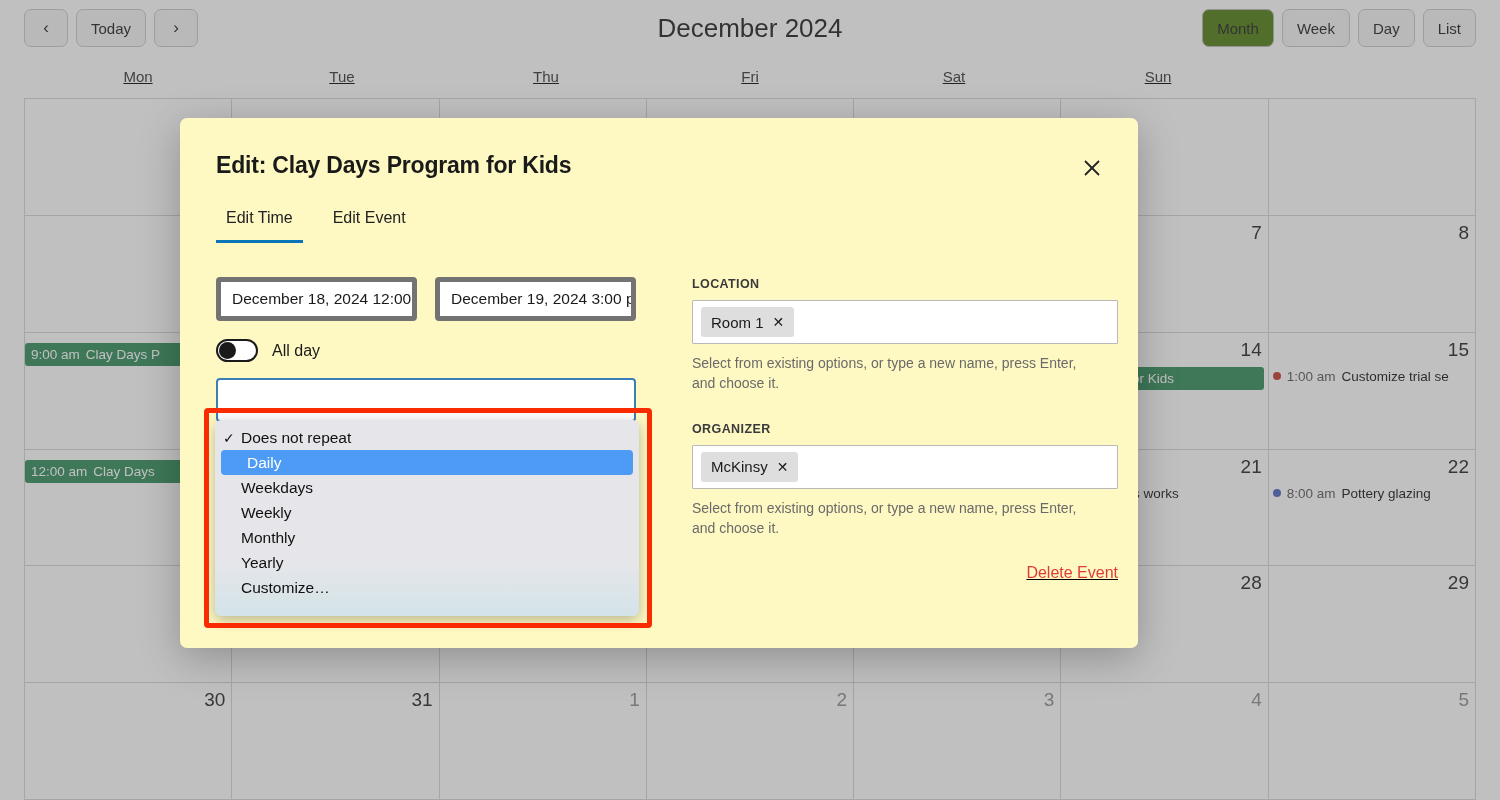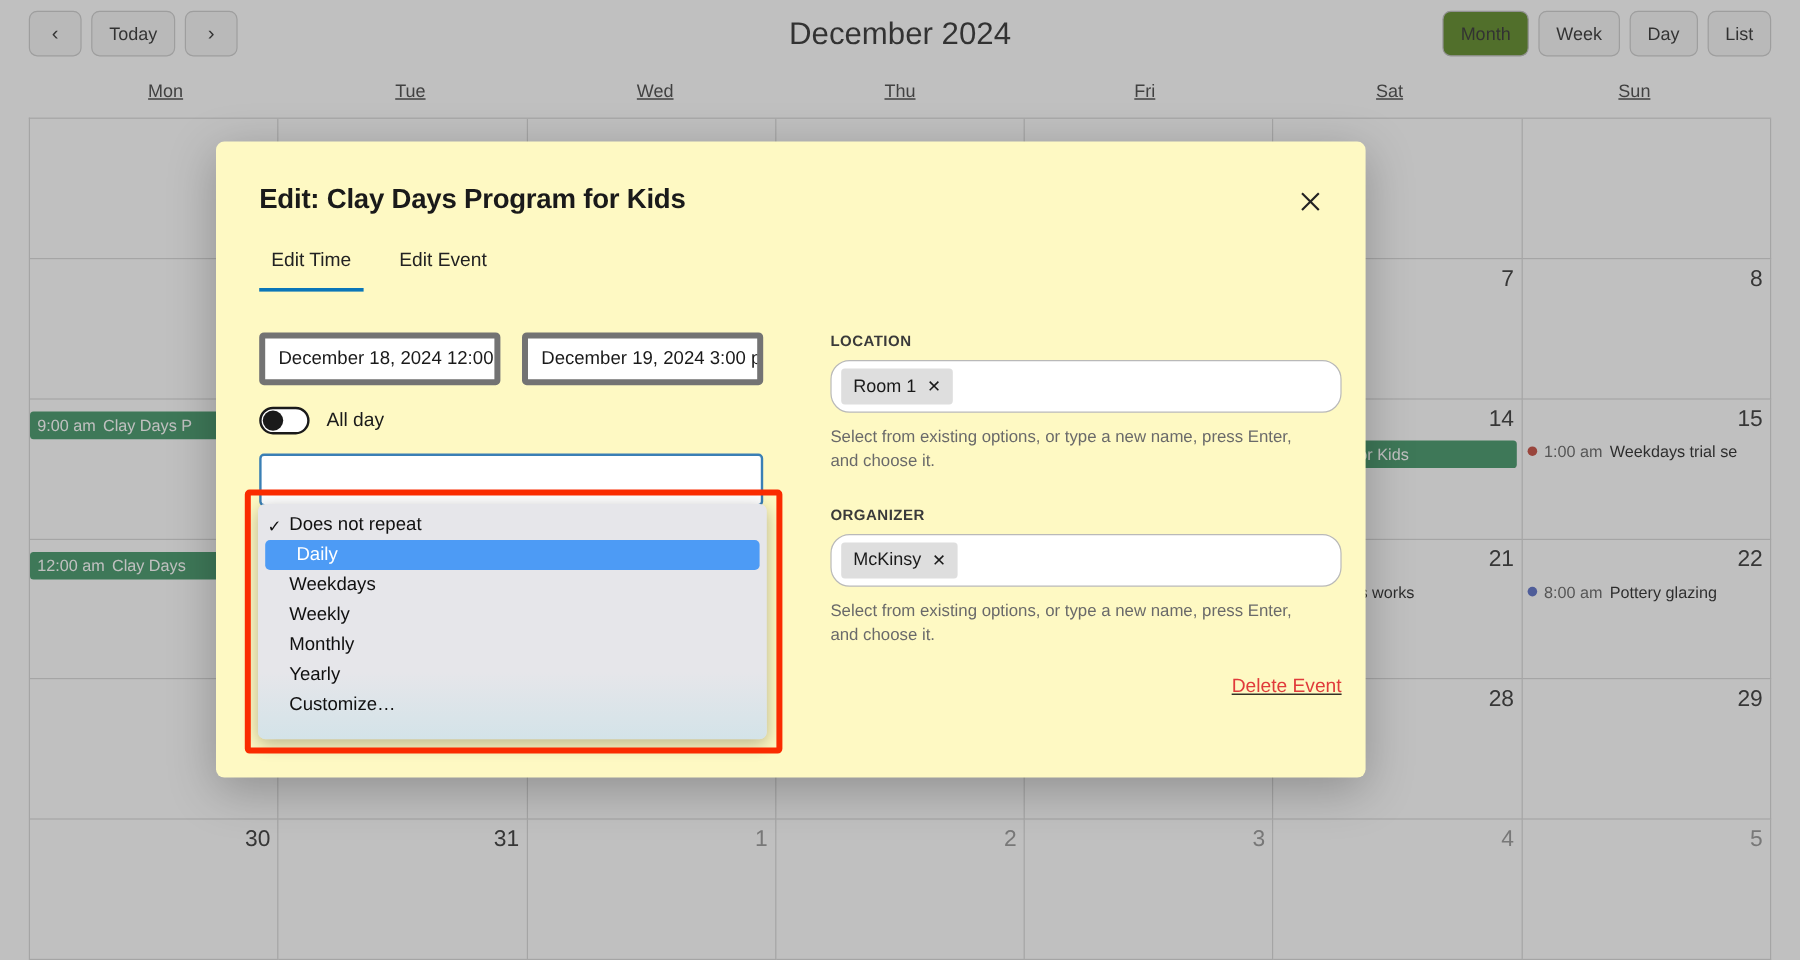--- a/index.html
+++ b/index.html
@@ -246,21 +246,21 @@
     background: #4d9bf5;
     color: #fff;
     margin: 0 6px;
     border-radius: 4px;
   }
   .opt.sel .check { color: #4d9bf5; }
 
   .tag-field {
     width: 426px; height: 44px;
     border: 1px solid #b9b9b9;
-    border-radius: 16px;
+    border-radius: 1px;
     display: flex; align-items: center;
     padding: 0 8px;
     background: #fff;
   }
   .tag {
     background: #dedede;
     border-radius: 3px;
     height: 30px;
     display: flex; align-items: center; gap: 9px;
     padding: 0 10px;
@@ -300,21 +300,20 @@
         <button class="tb-btn active">Month</button>
         <button class="tb-btn">Week</button>
         <button class="tb-btn">Day</button>
         <button class="tb-btn">List</button>
       </div>
   </div>
 
   <div class="dow-row" id="dow-row">
       <div class="dow">Mon</div>
       <div class="dow">Tue</div>
-      <div class="dow">Wed</div>
       <div class="dow">Thu</div>
       <div class="dow">Fri</div>
       <div class="dow">Sat</div>
       <div class="dow">Sun</div>
     </div>
 
   <div class="grid-wrap">
     <div class="cal-grid" id="cal-grid">
         <div class="cal-cell">
           <div class="daynum"></div>
@@ -379,21 +378,21 @@
         </div>
         <div class="cal-cell">
           <div class="daynum">14</div>
           <div class="ev bleed-left">Clay Days Program for Kids</div>
         </div>
         <div class="cal-cell">
           <div class="daynum">15</div>
           <div class="ev">
             <span class="dot" style="background: rgb(192, 57, 43);"></span>
             <span class="t">1:00 am</span>
-            <span class="n">Weekdays trial se</span>
+            <span class="n">Customize trial se</span>
           </div>
         </div>
         <div class="cal-cell">
           <div class="daynum"></div>
           <div class="ev block">
             <span class="t">12:00 am</span>
             <span class="n">Clay Days </span>
           </div>
         </div>
         <div class="cal-cell">

